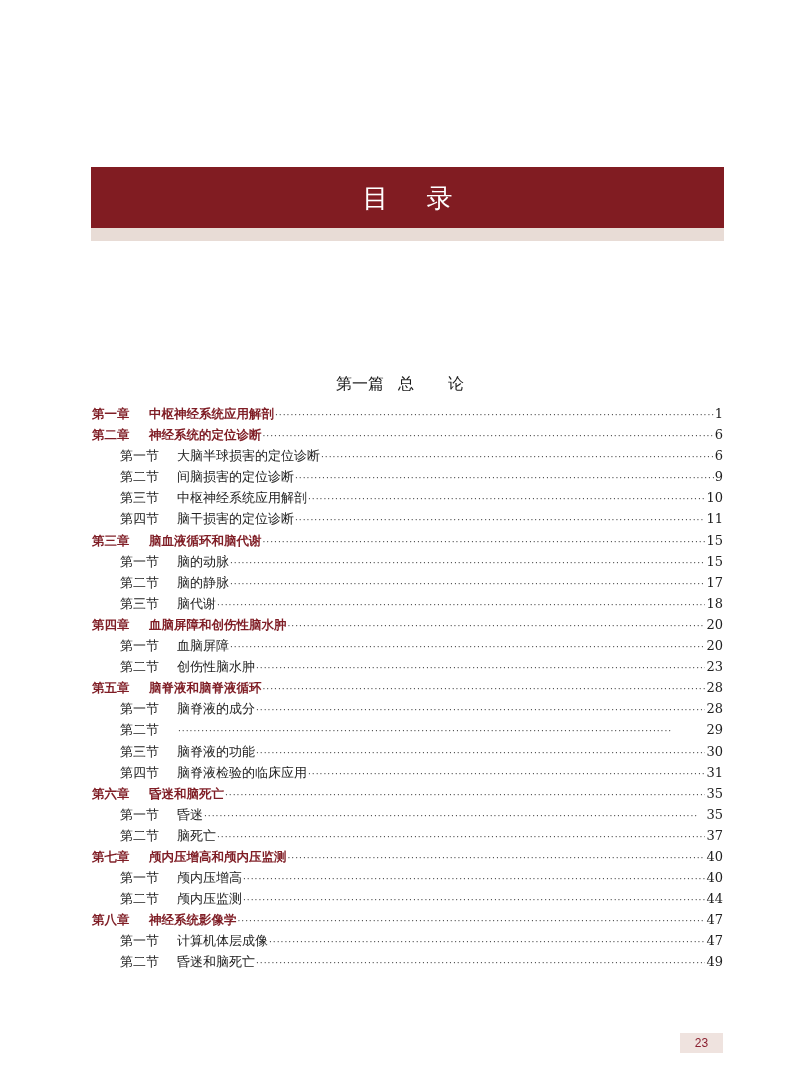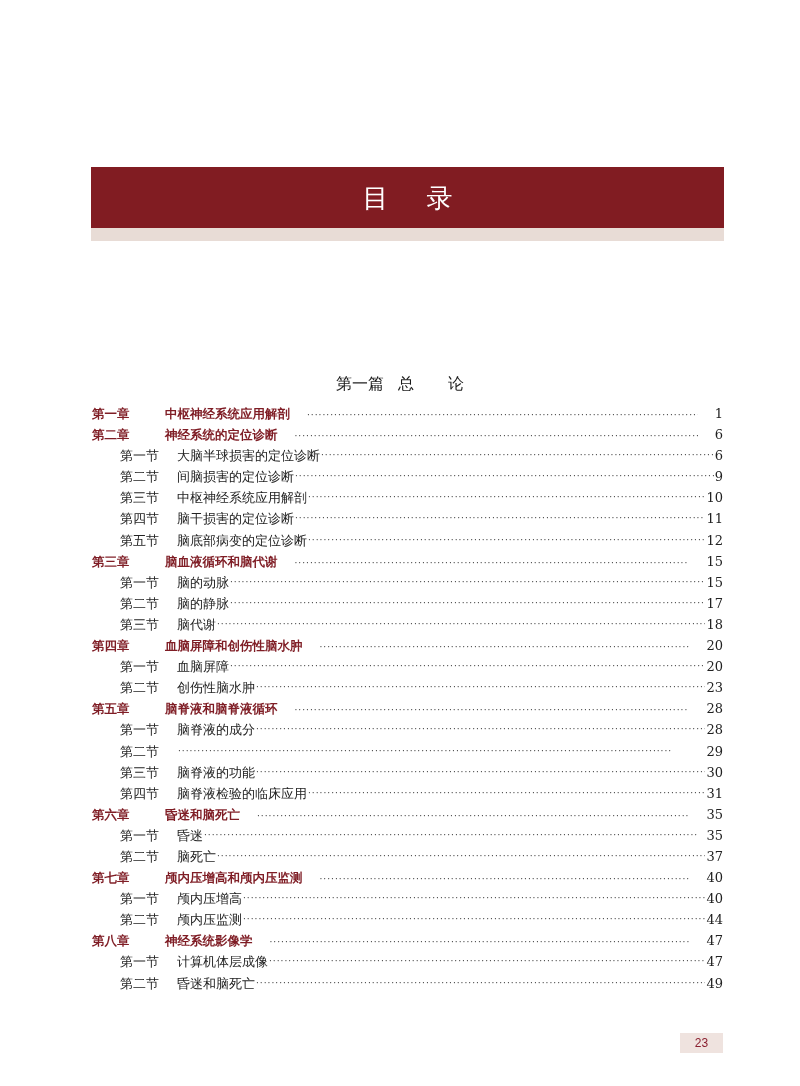--- a/index.html
+++ b/index.html
@@ -21,22 +21,22 @@
     position: absolute; left: 0; width: 800px; top: 374px; text-align: center;
     font-family: Liberation Sans, sans-serif; font-size: 16px; color: #1a1a1a;
   }
   .part-title .gap { display: inline-block; width: 14px; }
   .part-title .gap2 { display: inline-block; width: 34px; }
   .toc { position: absolute; left: 92px; top: 403px; width: 631px; }
   .row {
     display: flex; align-items: baseline; height: 21.1px; line-height: 21.1px;
     font-size: 13px; white-space: nowrap;
   }
-  .row.chapter { color: #7f1d25; font-family: "DejaVu Sans", sans-serif; font-weight: bold; font-size: 12.5px; gap: 16px; }
-  .row.section { color: #222; font-family: "DejaVu Serif", serif; padding-left: 28px; align-items: center; }
+  .row.chapter { color: #7f1d25; font-family: "DejaVu Sans", sans-serif; font-weight: bold; font-size: 12.5px; }
+  .row.section { color: #222; font-family: "DejaVu Serif", serif; padding-left: 28px; }
   .row .num { display: inline-block; }
   .row.chapter .num { width: 57px; }
   .row.section .num { width: 57px; }
   .row .leader {
     flex: 1; overflow: hidden; margin: 0 1px; color: #333; font-family: "DejaVu Serif", serif;
     font-weight: normal; font-size: 9px; letter-spacing: 1px;
   }
   .row .leader::after { content: "································································································································"; }
   .row .page { font-family: "DejaVu Serif", serif; font-weight: normal; color: #222; font-size: 13px; }
   .page-badge {
@@ -87,26 +87,20 @@
       <span class="title">中枢神经系统应用解剖</span>
       <span class="leader"></span>
       <span class="page">10</span>
     </div>
     <div class="row section">
       <span class="num">第四节</span>
       <span class="title">脑干损害的定位诊断</span>
       <span class="leader"></span>
       <span class="page">11</span>
     </div>
-    <div class="row section">
-      <span class="num">第五节</span>
-      <span class="title">脑底部病变的定位诊断</span>
-      <span class="leader"></span>
-      <span class="page">12</span>
-    </div>
     <div class="row chapter">
       <span class="num">第三章</span>
       <span class="title">脑血液循环和脑代谢</span>
       <span class="leader"></span>
       <span class="page">15</span>
     </div>
     <div class="row section">
       <span class="num">第一节</span>
       <span class="title">脑的动脉</span>
       <span class="leader"></span>

